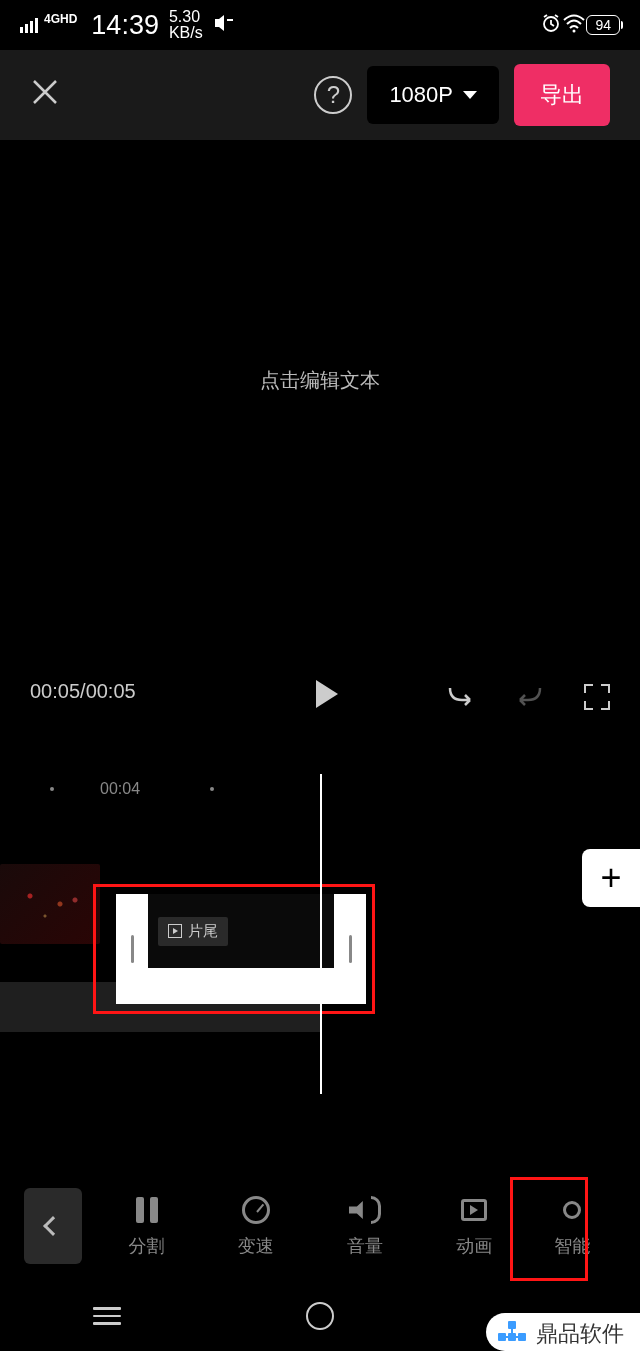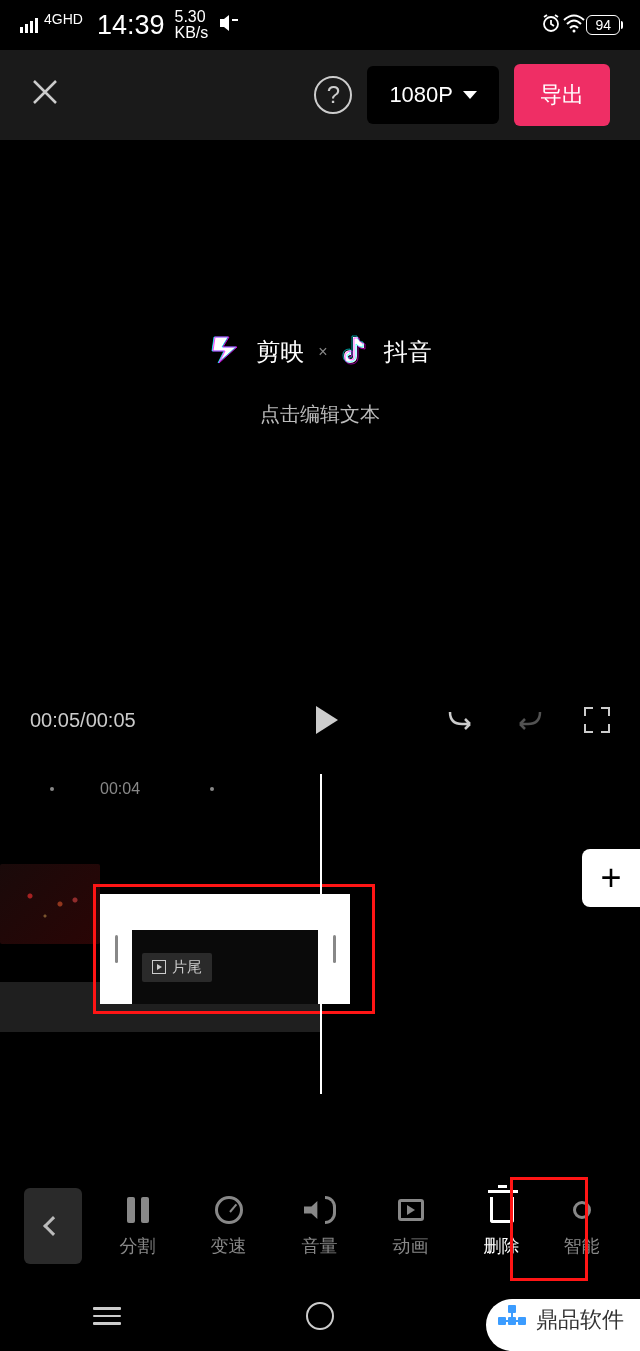--- a/index.html
+++ b/index.html
@@ -22,21 +22,21 @@
   padding: 0 20px;
   background: #000;
   font-size: 18px;
 }
 .status-left { display: flex; align-items: center; gap: 10px; }
 .status-right { display: flex; align-items: center; }
 .signal-bars { display: inline-flex; align-items: flex-end; gap: 2px; }
 .signal-bars span { width: 3px; background: #fff; display: inline-block; }
 .signal-bars span:nth-child(1){height:6px}.signal-bars span:nth-child(2){height:9px}
 .signal-bars span:nth-child(3){height:12px}.signal-bars span:nth-child(4){height:15px}
-.net-label { font-size: 14px; font-weight: normal; position: relative; top: -6px; left: -4px;}
+.net-label { font-size: 12px; font-weight: bold; position: relative; top: -6px; left: -4px;}
 .time { font-weight: 500; font-size: 27px; }
 .data-rate { font-size: 16px; line-height: 1; }
 .battery-box { border: 1.5px solid #fff; border-radius: 6px; padding: 1px 8px; font-size: 14px; position: relative; }
 .battery-box::after { content:''; position:absolute; right:-4px; top:5px; width:2px; height:8px; background:#fff; border-radius:0 2px 2px 0; }
 
 
 .top-bar {
   height: 90px;
   background: #1a1a1a;
   display: flex;
@@ -60,21 +60,21 @@
 
 
 .preview-area { height: 400px; background: #000; display:flex; flex-direction:column; align-items:center; justify-content:center; gap:30px; margin-top:40px;}
 .brand-row { display:flex; align-items:center; gap:14px; }
 .brand-x { color:#888; font-size:16px; }
 .brand-text { font-size: 24px; font-weight: 500; }
 .edit-text-hint { color: #bbb; font-size: 20px; }
 
 
 .playback-bar {
-  height: 80px; display:flex; align-items:center; padding: 0 30px; margin-top: 100px;
+  height: 80px; display:flex; align-items:flex-start; padding: 0 30px; margin-top: 100px;
   color: #ccc; font-size: 20px;
 }
 .time-display { flex: none; width: 180px; }
 .play-btn { flex:1; display:flex; justify-content:center; }
 .play-triangle { width:0; height:0; border-top:14px solid transparent; border-bottom:14px solid transparent; border-left:22px solid #ccc; }
 .ctrl-icons { display:flex; gap:38px; align-items:center; }
 .expand-icon { width:26px; height:26px; position:relative; }
 .expand-icon span { position:absolute; width:9px; height:9px; border:2px solid #ccc; }
 .expand-icon span:nth-child(1){top:0;left:0;border-right:none;border-bottom:none}
 .expand-icon span:nth-child(2){top:0;right:0;border-left:none;border-bottom:none}
@@ -96,22 +96,22 @@
   background: radial-gradient(circle at 30% 40%, rgba(255,50,50,0.6) 2px, transparent 3px),
               radial-gradient(circle at 60% 50%, rgba(255,100,50,0.5) 2px, transparent 3px),
               radial-gradient(circle at 45% 65%, rgba(255,200,100,0.4) 1px, transparent 2px),
               radial-gradient(circle at 75% 45%, rgba(255,80,80,0.5) 2px, transparent 3px);
 }
 .red-highlight {
   position:absolute; left:93px; top:30px; width:282px; height:130px;
   border: 3px solid #ff1515; z-index:5;
 }
 .end-clip {
-  position:absolute; left:100px; top:40px; width:250px; height:110px;
-  background:#fff; border-radius:12px; display:flex; align-items:flex-end;
+  position:absolute; left:116px; top:40px; width:250px; height:110px;
+  background:#fff; border-radius:12px; display:flex; align-items:flex-start;
 }
 .clip-handle { width:32px; height:100%; background:#fff; display:flex; align-items:center; justify-content:center; }
 .clip-handle::after { content:''; width:3px; height:28px; background:#888; border-radius:2px; }
 .clip-body { flex:1; background:#0a0a0a; height:74px; display:flex; align-items:center; padding:0 10px; }
 .end-label {
   background:#2a2a2a; color:#ccc; padding:5px 10px; font-size:15px;
   display:flex; align-items:center; gap:6px; border-radius:2px;
 }
 .small-play-box { width:14px; height:14px; border:1.5px solid #ccc; display:flex; align-items:center; justify-content:center; }
 .small-play-box::after { content:''; border-top:3px solid transparent; border-bottom:3px solid transparent; border-left:5px solid #ccc; margin-left:1px; }
@@ -136,22 +136,22 @@
 .tool-items { flex:1; display:flex; justify-content:space-around; }
 .tool-item {
   display:flex; flex-direction:column; align-items:center; gap:8px;
   color:#888; font-size:18px; width:72px;
 }
 .tool-item.highlighted { color:#fff; }
 .tool-icon { width:32px; height:32px; display:flex; align-items:center; justify-content:center; }
 .red-tool-box { position:absolute; right:52px; bottom:0; width:78px; height:104px; border:3px solid #ff1515; }
 .watermark {
   position:absolute; bottom:0; right:0; background:#fff; color:#333;
-  padding:6px 16px 16px 50px; border-radius:30px 0 0 30px; font-size:22px;
-  display:flex; align-items:flex-end; gap:8px; font-weight:500;
+  padding:6px 16px 2px 50px; border-radius:30px 0 0 30px; font-size:22px;
+  display:flex; align-items:flex-start; gap:8px; font-weight:500;
 }
 .watermark-logo {
   position:absolute; left:10px; width:32px; height:32px;
 }
 
 
 .sys-nav {
   position:absolute; bottom:0; left:0; right:0; height:70px;
   display:flex; justify-content:space-around; align-items:center;
 }
@@ -226,38 +226,20 @@
   <div class="spacer"></div>
   <div class="help-icon">?</div>
   <button class="resolution-btn">
     <span>1080P</span>
     <span class="caret-down"></span>
   </button>
   <button class="export-btn">导出</button>
 </div>
 
 <div class="preview-area">
-  <div class="brand-row">
-    <span>
-      <svg width="34" height="34" viewBox="0 0 34 34">
-          <path d="M6 4 L20 4 L14 14 L28 14 L10 30 L16 18 L4 18 Z" fill="#fff" stroke="#0ff" stroke-width="0.8"></path>
-          <path d="M6 4 L20 4 L14 14 L28 14 L10 30 L16 18 L4 18 Z" fill="none" stroke="#f0f" stroke-width="0.8" transform="translate(1,0)"></path>
-        </svg>
-    </span>
-    <span class="brand-text">剪映</span>
-    <span class="brand-x">×</span>
-    <span>
-      <svg width="28" height="32" viewBox="0 0 28 32">
-          <path d="M16 3 Q16 8 22 9 L22 14 Q17 14 15 11 L15 22 Q15 29 8 29 Q2 29 2 22 Q2 16 9 16 L9 21 Q6 21 6 23 Q6 25 9 25 Q11 25 11 22 L11 3 Z" fill="#fff"></path>
-          <path d="M16 3 Q16 8 22 9 L22 14 Q17 14 15 11 L15 22 Q15 29 8 29 Q2 29 2 22 Q2 16 9 16 L9 21 Q6 21 6 23 Q6 25 9 25 Q11 25 11 22 L11 3 Z" fill="none" stroke="#0ff" stroke-width="0.6" transform="translate(-1,-1)"></path>
-          <path d="M16 3 Q16 8 22 9 L22 14 Q17 14 15 11 L15 22 Q15 29 8 29 Q2 29 2 22 Q2 16 9 16 L9 21 Q6 21 6 23 Q6 25 9 25 Q11 25 11 22 L11 3 Z" fill="none" stroke="#f0f" stroke-width="0.6" transform="translate(1,1)"></path>
-        </svg>
-    </span>
-    <span class="brand-text">抖音</span>
-  </div>
   <div class="edit-text-hint">点击编辑文本</div>
 </div>
 
 <div class="playback-bar">
   <div class="time-display">
     <span>00:05</span>/<span>00:05</span>
   </div>
   <div class="play-btn">
     <div class="play-triangle"></div>
   </div>
@@ -326,26 +308,20 @@
           <div class="icon-volume"></div>
         </div>
       <span>音量</span>
     </div>
     <div class="tool-item">
       <div class="tool-icon">
           <div class="icon-anim"></div>
         </div>
       <span>动画</span>
     </div>
-    <div class="tool-item highlighted">
-      <div class="tool-icon">
-          <div class="icon-delete"></div>
-        </div>
-      <span>删除</span>
-    </div>
     <div class="tool-item" style="width:50px">
       <div class="tool-icon">
           <div class="icon-person"></div>
         </div>
       <span>智能</span>
     </div>
   </div>
   <div class="red-tool-box"></div>
 </div>
 

